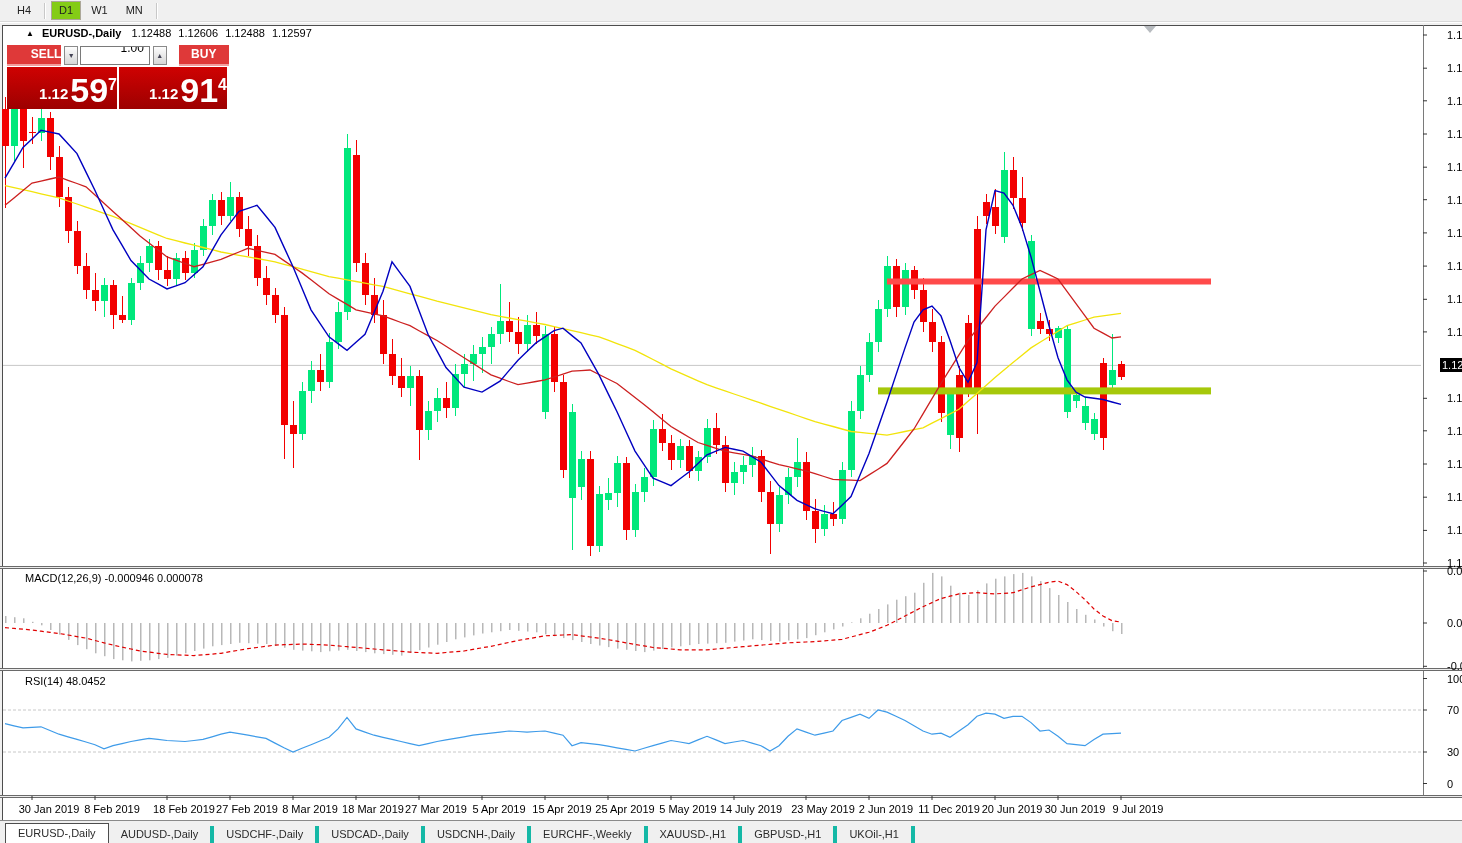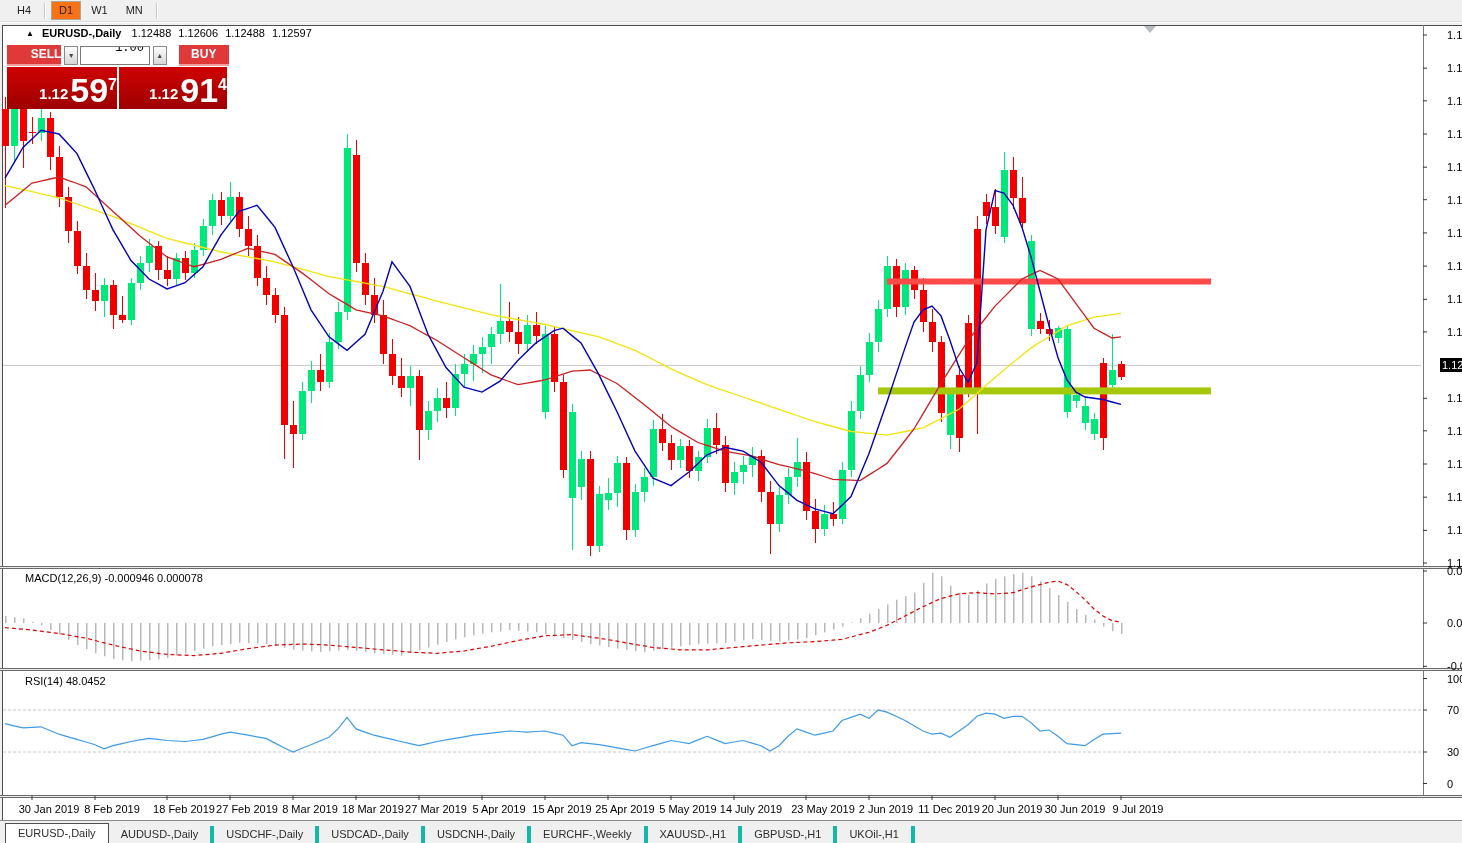--- a/index.html
+++ b/index.html
@@ -8,21 +8,21 @@
     background:#f0f0f0;
     font-family:"Liberation Sans","DejaVu Sans",sans-serif;
     font-size:11px;color:#000;
     -webkit-font-smoothing:none;
   }
   
   .toolbar{position:absolute;left:0;top:0;width:1462px;height:21px;background:#f0f0f0;
     border-bottom:1px solid #d9d9d9;box-shadow:0 1px 0 #ffffff;display:flex;align-items:center;}
   .tf-btn{height:17px;line-height:17px;padding:0 7px;margin:0 1px;color:#222;cursor:default;
     border:1px solid transparent;}
-  .tf-btn.active{background:#f97316;border:1px solid #aca899;}
+  .tf-btn.active{background:#84cc16;border:1px solid #aca899;}
   .tb-sep{width:1px;height:16px;background:#c8c8c8;border-right:1px solid #ffffff;margin:0 4px;}
   
   .chart-window{position:absolute;left:2px;top:25px;width:1460px;height:796px;
     border-top:1px solid #4d4d4d;border-left:1px solid #4d4d4d;background:#fff;}
   .pane-bg{position:absolute;background:#ffffff;}
   .splitter{position:absolute;left:0;width:1462px;height:3px;background:#ececec;
     border-top:1px solid #6a6a6a;border-bottom:1px solid #6a6a6a;box-sizing:border-box;}
   .axis-divider{position:absolute;width:1px;background:#7a7a7a;}
   svg#overlay{position:absolute;left:0;top:0;pointer-events:none;z-index:3;}
   
@@ -40,21 +40,21 @@
   
   .trade-widget{position:absolute;left:7px;top:45px;width:222px;z-index:6;}
   .tw-row1{display:flex;align-items:center;height:21px;}
   .btn-trade{height:21px;background:#df3939;color:#fff;font-weight:700;font-size:12px;
     text-align:center;line-height:19px;border:none;border-bottom:2px solid #f29d9d;box-sizing:border-box;cursor:pointer;}
   .btn-sell{width:56px;text-align:right;}
   .btn-buy{width:52px;margin-left:12px;}
   .spin{width:14px;height:19px;margin-left:3px;background:linear-gradient(#fdfdfd,#d6d6d6);
     border:1px solid #8a8a8a;box-sizing:border-box;font-size:7px;line-height:17px;text-align:center;color:#445;cursor:pointer;}
   .vol-input{width:70px;height:19px;border:1px solid #7a7a7a;box-sizing:border-box;
-    font-family:Liberation Mono, monospace;font-size:12px;text-align:right;padding:0 5px 16px 0;margin-left:2px;}
+    font-family:Liberation Sans, sans-serif;font-size:12px;text-align:right;padding:0 5px 16px 0;margin-left:2px;}
   .tw-row2{display:flex;margin-top:1px;}
   .price-box{height:42px;background:linear-gradient(#cf0202,#9d0000);color:#fff;
     display:flex;align-items:flex-end;justify-content:flex-end;padding-bottom:2px;box-sizing:border-box;}
   .pb-left{width:110px;}
   .pb-right{width:108px;margin-left:2px;}
   .pp-small{font-size:15px;font-weight:700;line-height:26px;margin-right:2px;}
   .pp-big{font-size:34px;font-weight:700;line-height:34px;letter-spacing:0;}
   .pp-sup{font-size:16px;font-weight:700;line-height:16px;position:relative;top:-14px;}
   
   .tabbar{position:absolute;left:0;bottom:0;width:1462px;height:22px;background:#f0f0f0;

